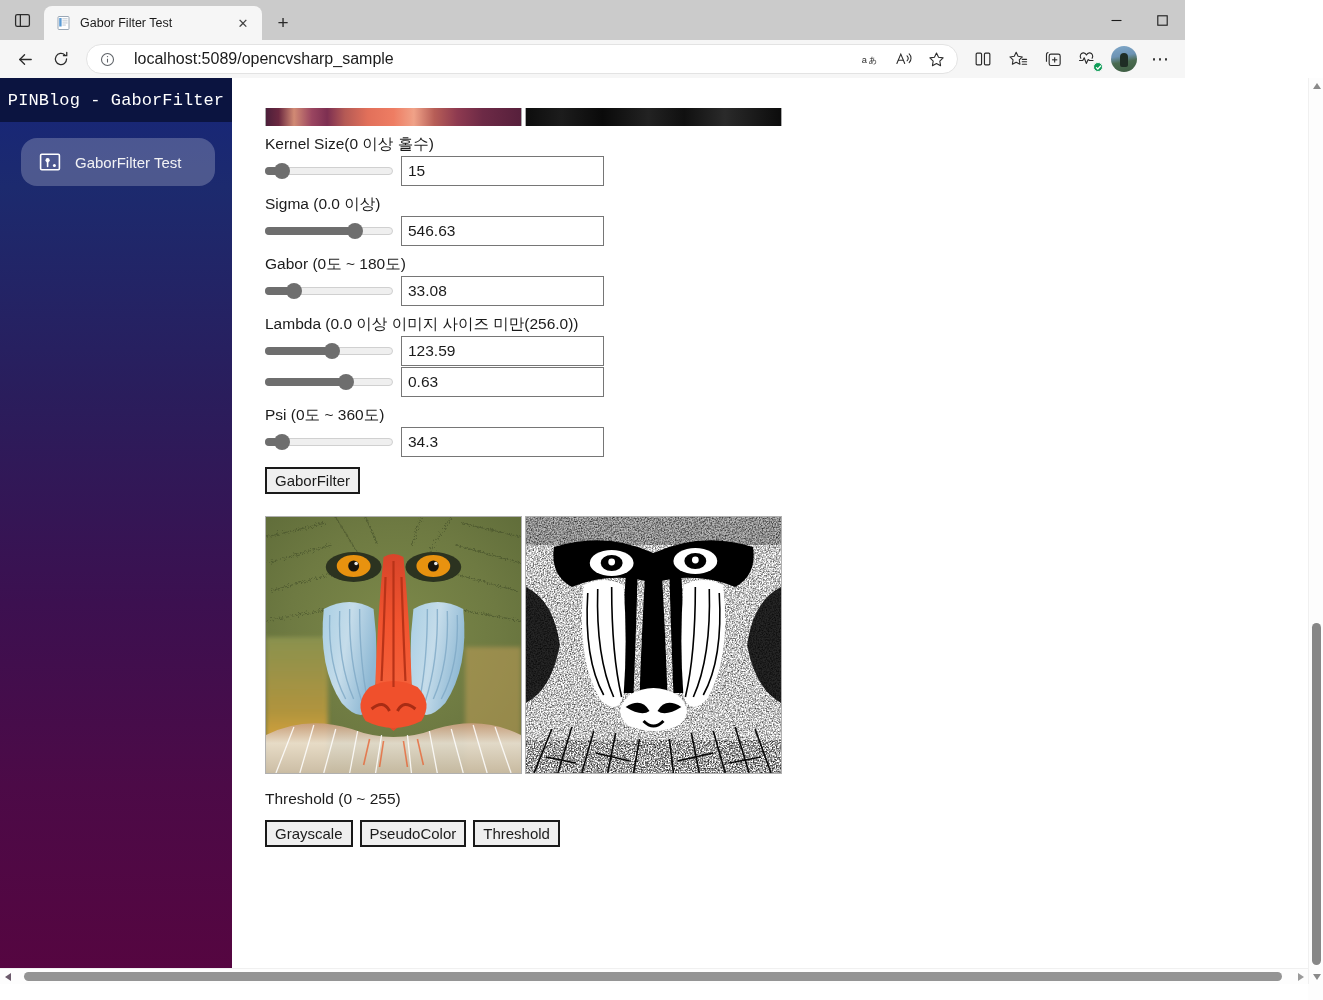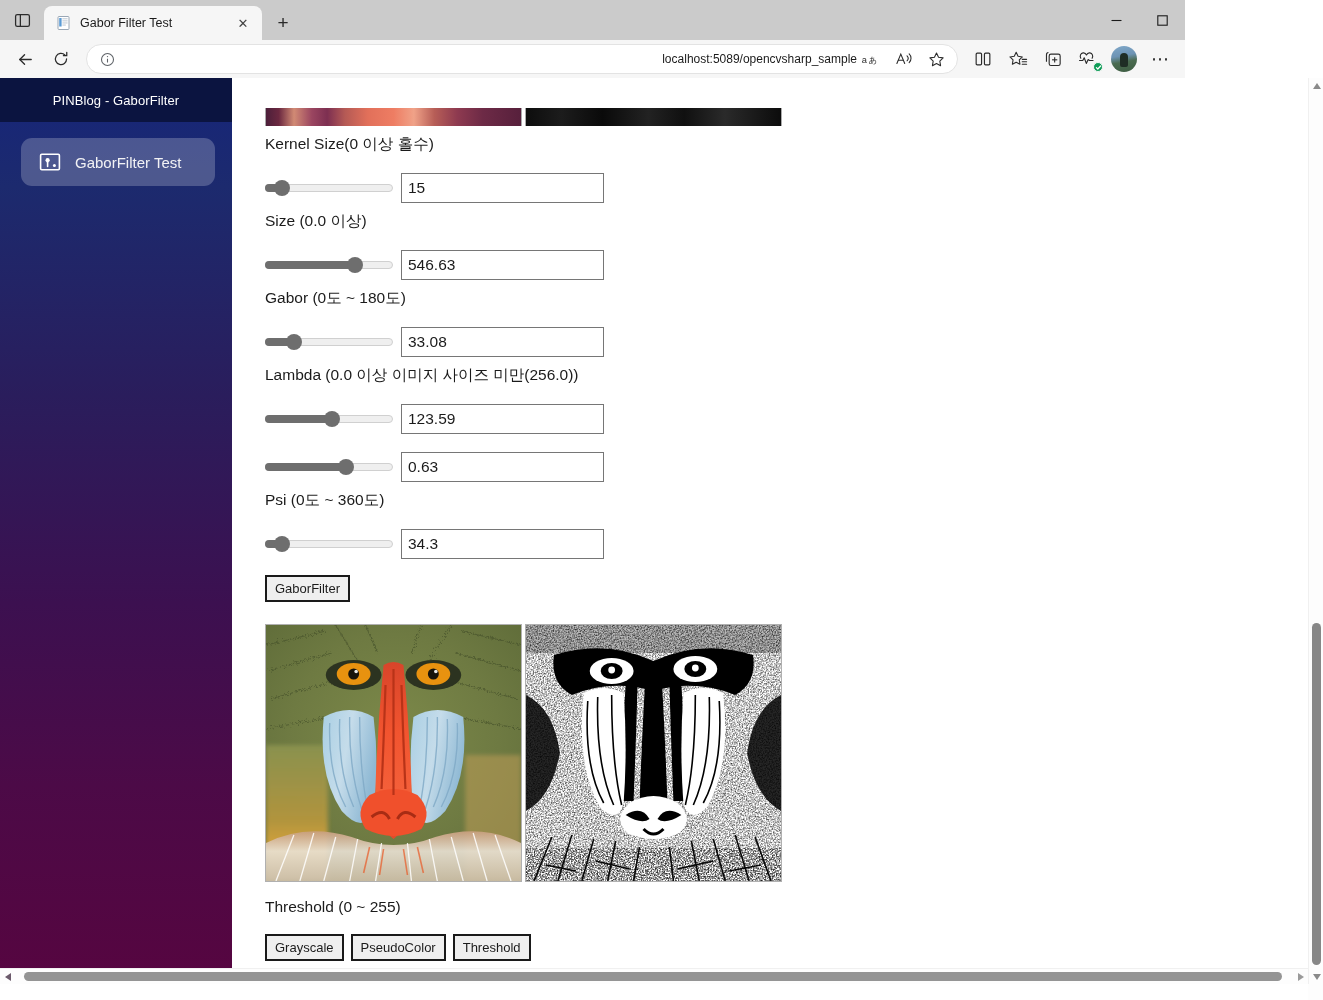--- a/index.html
+++ b/index.html
@@ -58,22 +58,22 @@
     width: 34px; height: 30px; border-radius: 5px; display: flex;
     align-items: center; justify-content: center; color: #2b2b2b; flex: 0 0 auto;
   }
   .omnibox {
     flex: 1 1 auto; height: 30px; background: #ffffff; border-radius: 15px;
     display: flex; align-items: center; padding: 0 6px 0 10px; margin: 0 6px;
     border: 1px solid #e3e3e3; min-width: 0;
   }
   .omnibox .info-icon { flex: 0 0 20px; display:flex; align-items:center; justify-content:center; }
   .omnibox .url {
-    font-size: 12px; color: #1b1b1b; margin-left: 7px; white-space: nowrap;
-    overflow: hidden; text-overflow: ellipsis; flex: 1 1 auto; text-align: right;
+    font-size: 16px; color: #1b1b1b; margin-left: 17px; white-space: nowrap;
+    overflow: hidden; text-overflow: ellipsis; flex: 1 1 auto;
   }
   .omnibox-right { display: flex; align-items: center; gap: 2px; flex: 0 0 auto; }
   .ob-icon {
     width: 30px; height: 26px; display: flex; align-items: center; justify-content: center;
     color: #2b2b2b;
   }
   .tb-right { display: flex; align-items: center; gap: 1px; flex: 0 0 auto; }
   .avatar {
     width: 26px; height: 26px; border-radius: 50%; margin: 0 5px;
     background: linear-gradient(170deg,#7fa8c9 0%,#6d93b4 38%,#4a6b50 60%,#3d5c42 100%);
@@ -103,24 +103,24 @@
   .sidebar {
     position: absolute; left: 0; top: 0; width: 232px; height: 906px;
     background: linear-gradient(180deg, #16257a 0%, #1c2a6e 12%, #2a1d5c 35%, #3c1050 58%, #4c0a47 78%, #560540 100%);
     color: #fff;
   }
   .sidebar-top {
     height: 44px; background: #0b1440; display: flex; align-items: center;
     justify-content: center;
   }
   .brand {
-    font-size: 13px; color: #ffffff; font-weight: 400; letter-spacing: .1px;
+    font-size: 17px; color: #ffffff; font-weight: 400; letter-spacing: .1px; font-family: Liberation Mono, monospace;
   }
   .navitem {
-    margin: 16px 17px 0 21px; height: 48px; border-radius: 11px;
+    margin: 16px 17px 0 21px; height: 48px; border-radius: 16px;
     background: rgba(255,255,255,0.22);
     display: flex; align-items: center; gap: 14px; padding-left: 18px;
   }
   .navitem .nav-ico { width: 22px; height: 22px; flex: 0 0 22px; }
   .navitem .nav-label { font-size: 15px; color: #f2f2f5; }
 
   .content {
     position: absolute; left: 232px; top: 0; width: 1076px; height: 906px;
     background: #ffffff; padding: 0;
   }
@@ -139,21 +139,21 @@
   .top-strip .strip-b {
     width: 257px; height: 18px;
     background: linear-gradient(90deg, #0d0d0d 0%, #1c1c1c 14%, #0a0a0a 30%,
       #222 48%, #101010 62%, #2a2a2a 78%, #0c0c0c 100%);
     border-left: 1px solid #aaa; border-right: 1px solid #aaa;
   }
 
   .field-label {
     font-size: 15.5px; color: #1b1b1b; margin: 7px 0 0 0; line-height: 22px;
   }
-  .row { display: flex; align-items: center; gap: 0; margin-top: 18px; }
+  .row { display: flex; align-items: center; gap: 0; margin-top: 1px; }
 
   .slider {
     width: 128px; height: 20px; position: relative; flex: 0 0 128px;
     margin-right: 8px;
   }
   .slider .track {
     position: absolute; left: 0; top: 6px; width: 128px; height: 8px;
     background: #efefef; border: 1px solid #d0d0d0; border-radius: 4px;
   }
   .slider .fill {
@@ -166,22 +166,22 @@
   }
 
   .numbox {
     width: 203px; height: 30px; border: 1px solid #767676; background: #fff;
     font-size: 15.5px; color: #1b1b1b; padding: 0 6px; line-height: 28px;
     font-family: "Liberation Sans", sans-serif;
   }
 
   .btn {
     height: 27px; border: 2px solid #1a1a1a; background: #efefef;
-    font-size: 13px; color: #1b1b1b; padding: 0 8px; line-height: 23px;
-    display: inline-block; margin-top: 16px;
+    font-size: 15px; color: #1b1b1b; padding: 0 8px; line-height: 23px;
+    display: inline-block; margin-top: 10px;
     font-family: "Liberation Sans", sans-serif;
   }
   .btn-row { display: flex; gap: 7px; }
 
   .img-row { display: flex; gap: 3px; margin-top: 22px; }
   .img-box { width: 257px; height: 258px; border: 1px solid #b0b0b0; overflow: hidden; position: relative; }
 
   
   .vscroll {
     position: absolute; right: 0; top: 78px; width: 15px; height: 906px;
@@ -376,21 +376,21 @@
           <div class="row">
             <div class="slider">
               <div class="track"></div>
               <div class="fill" style="width:17px"></div>
               <div class="thumb" style="left:17px"></div>
             </div>
             <div class="numbox">15</div>
           </div>
 
           
-          <div class="field-label">Size (0.0 이상)</div>
+          <div class="field-label">Sigma (0.0 이상)</div>
           <div class="row">
             <div class="slider">
               <div class="track"></div>
               <div class="fill" style="width:90px"></div>
               <div class="thumb" style="left:90px"></div>
             </div>
             <div class="numbox">546.63</div>
           </div>
 
           

